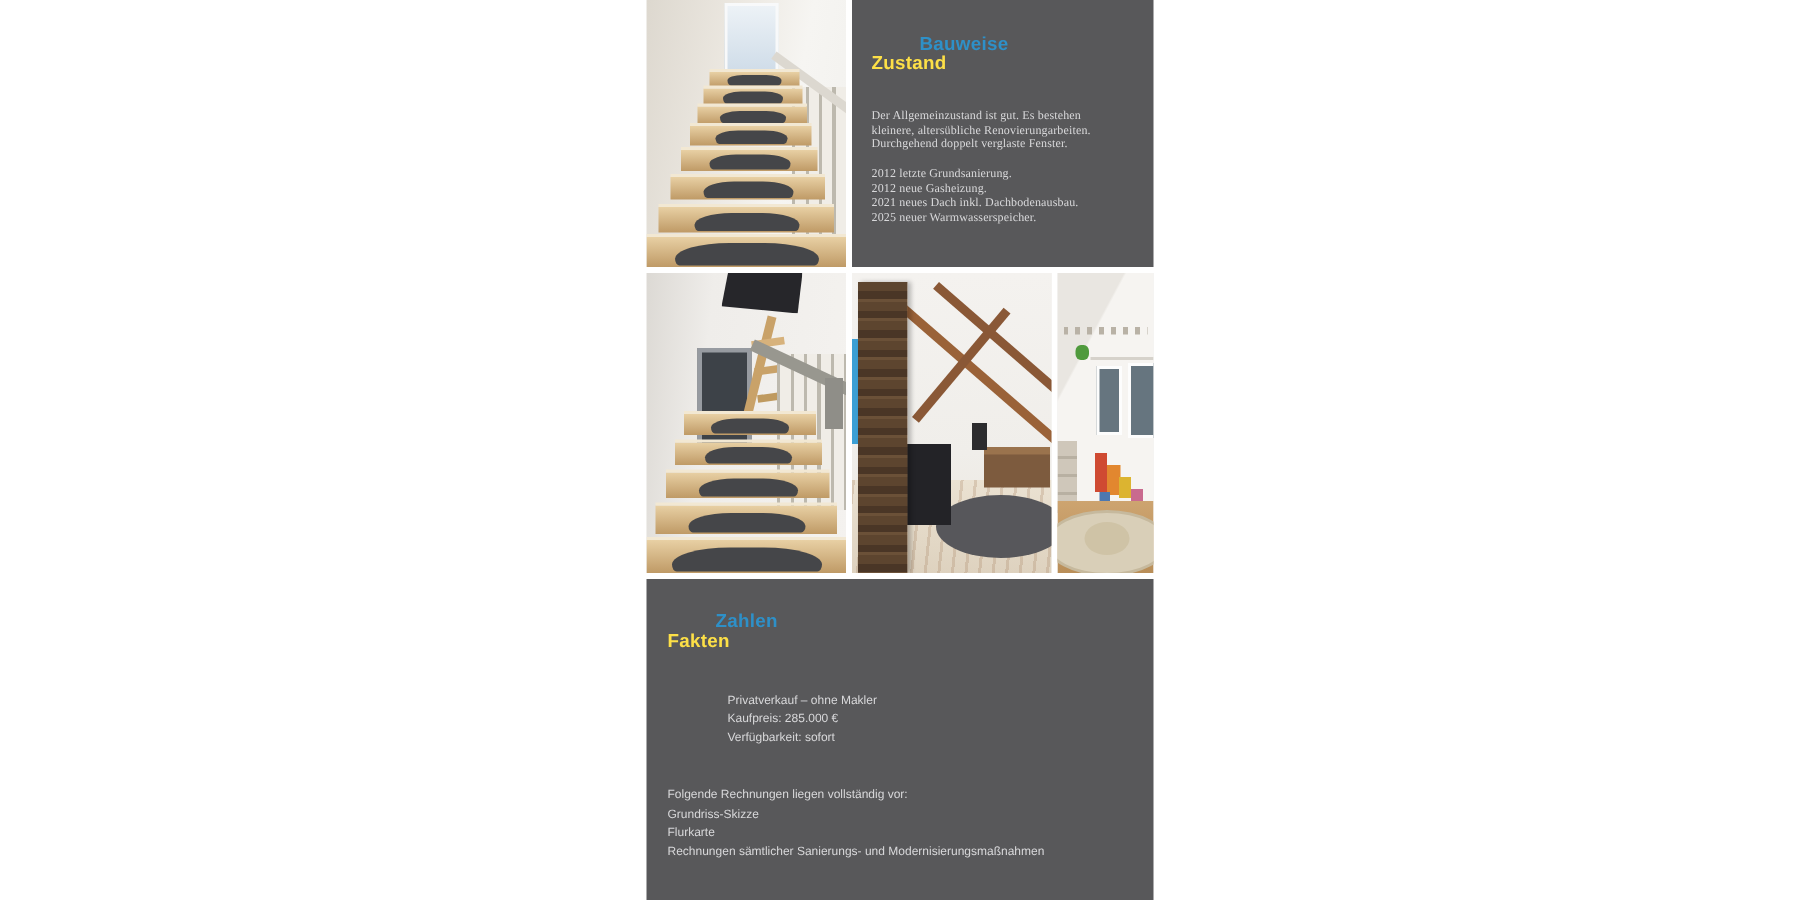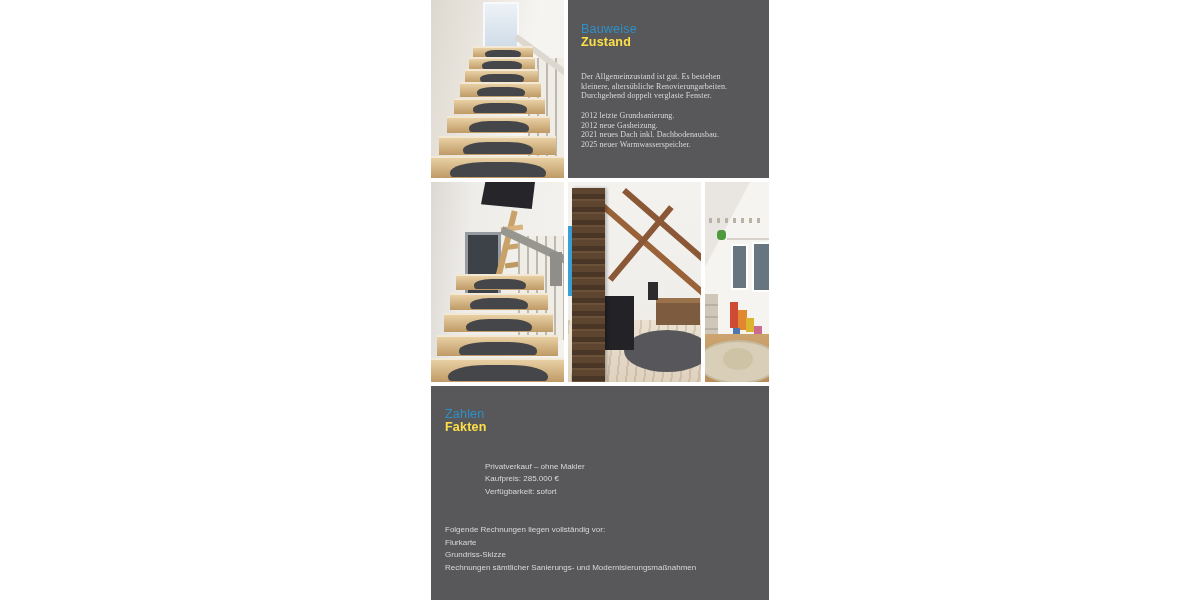--- a/index.html
+++ b/index.html
@@ -3,21 +3,21 @@
 <meta charset="utf-8">
 <style>
   html,body{margin:0;padding:0;background:#ffffff;}
   .stage{position:relative;width:1200px;height:600px;background:#ffffff;overflow:hidden;
          font-family:"Liberation Sans","DejaVu Sans",sans-serif;
          --panel:#58585a; --blue:#2e90c8; --ptext:#d8d8da;}
   .col{position:absolute;left:431px;top:0;width:338px;height:600px;}
   .abs{position:absolute;}
   .photo{position:absolute;overflow:hidden;background:#eceae5;}
   .panel{position:absolute;background:var(--panel);}
-  .t-accent{color:var(--blue);font-weight:normal;font-size:12.5px;line-height:13px;letter-spacing:.2px;}
+  .t-accent{color:var(--blue);font-weight:bold;font-size:12.5px;line-height:13px;letter-spacing:.2px;margin-left:32px;}
   .t-main{color:#fde047;font-weight:bold;font-size:12.5px;line-height:13px;letter-spacing:.2px;}
   .small{font-size:8px;line-height:9.6px;color:var(--ptext);letter-spacing:.1px;font-family:Liberation Serif, serif;}
   .facts .ln{font-size:8px;line-height:12.4px;color:var(--ptext);white-space:nowrap;}
   .docs .ln{font-size:8px;line-height:12.6px;color:var(--ptext);white-space:nowrap;}
   
   .tread{position:absolute;background:linear-gradient(180deg,#e8d0a4,#bf9a66);border-top:2px solid #f2e8d3;}
   .tread::after{content:"";position:absolute;left:50%;bottom:1px;transform:translateX(-50%);
                 width:var(--mw,60px);height:var(--mh,10px);background:#454649;
                 border-radius:50% 50% 4px 4px / 92% 92% 6px 6px;}
   .spindles{background:repeating-linear-gradient(90deg,#bdb9ae 0 2px,#f0ede7 2px 9px);}
@@ -117,20 +117,20 @@
         <div class="t-accent">Zahlen</div>
         <div class="t-main">Fakten</div>
       </div>
       <div class="abs facts" style="left:14px;top:75px;margin-left:40px;">
         <div class="ln">Privatverkauf – ohne Makler</div>
         <div class="ln">Kaufpreis: 285.000 €</div>
         <div class="ln">Verfügbarkeit: sofort</div>
       </div>
       <div class="abs docs" style="left:14px;top:138px;">
         <div class="ln">Folgende Rechnungen liegen vollständig vor:</div>
+        <div class="ln">Grundriss-Skizze</div>
         <div class="ln">Flurkarte</div>
-        <div class="ln">Grundriss-Skizze</div>
         <div class="ln">Rechnungen sämtlicher Sanierungs- und Modernisierungsmaßnahmen</div>
       </div>
     </div>
 
   </div>
 </div>
 
 </body></html>

